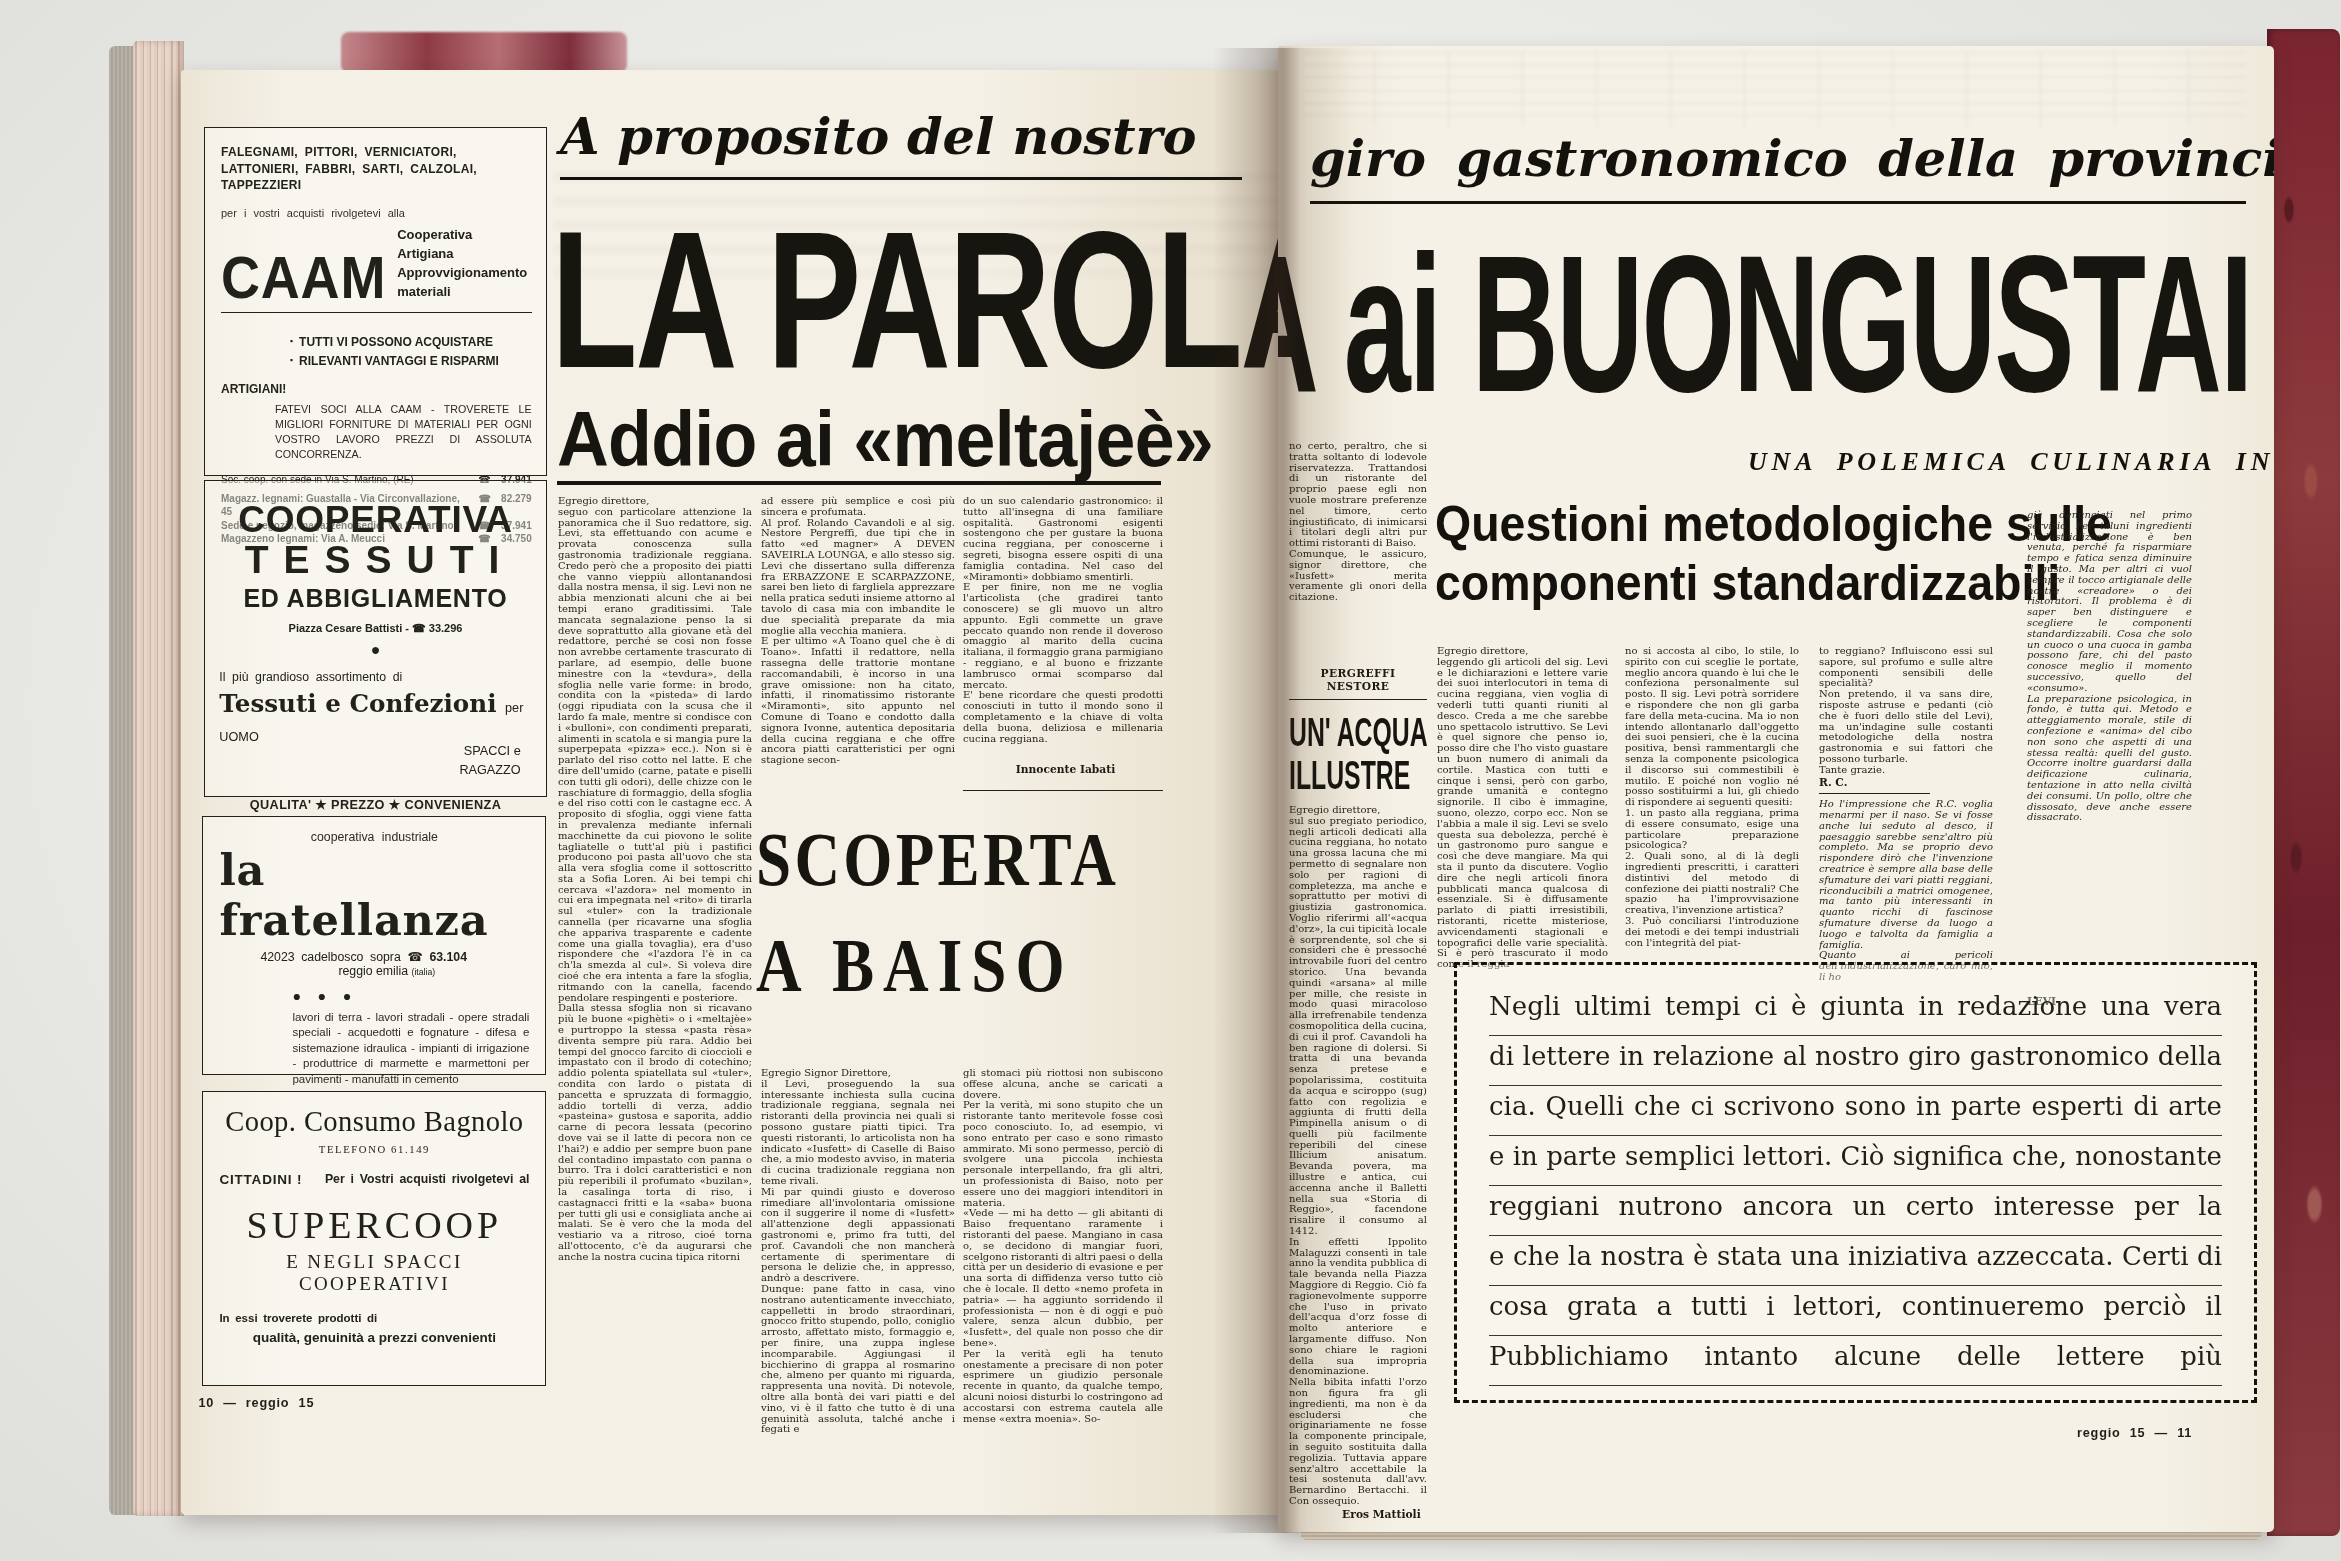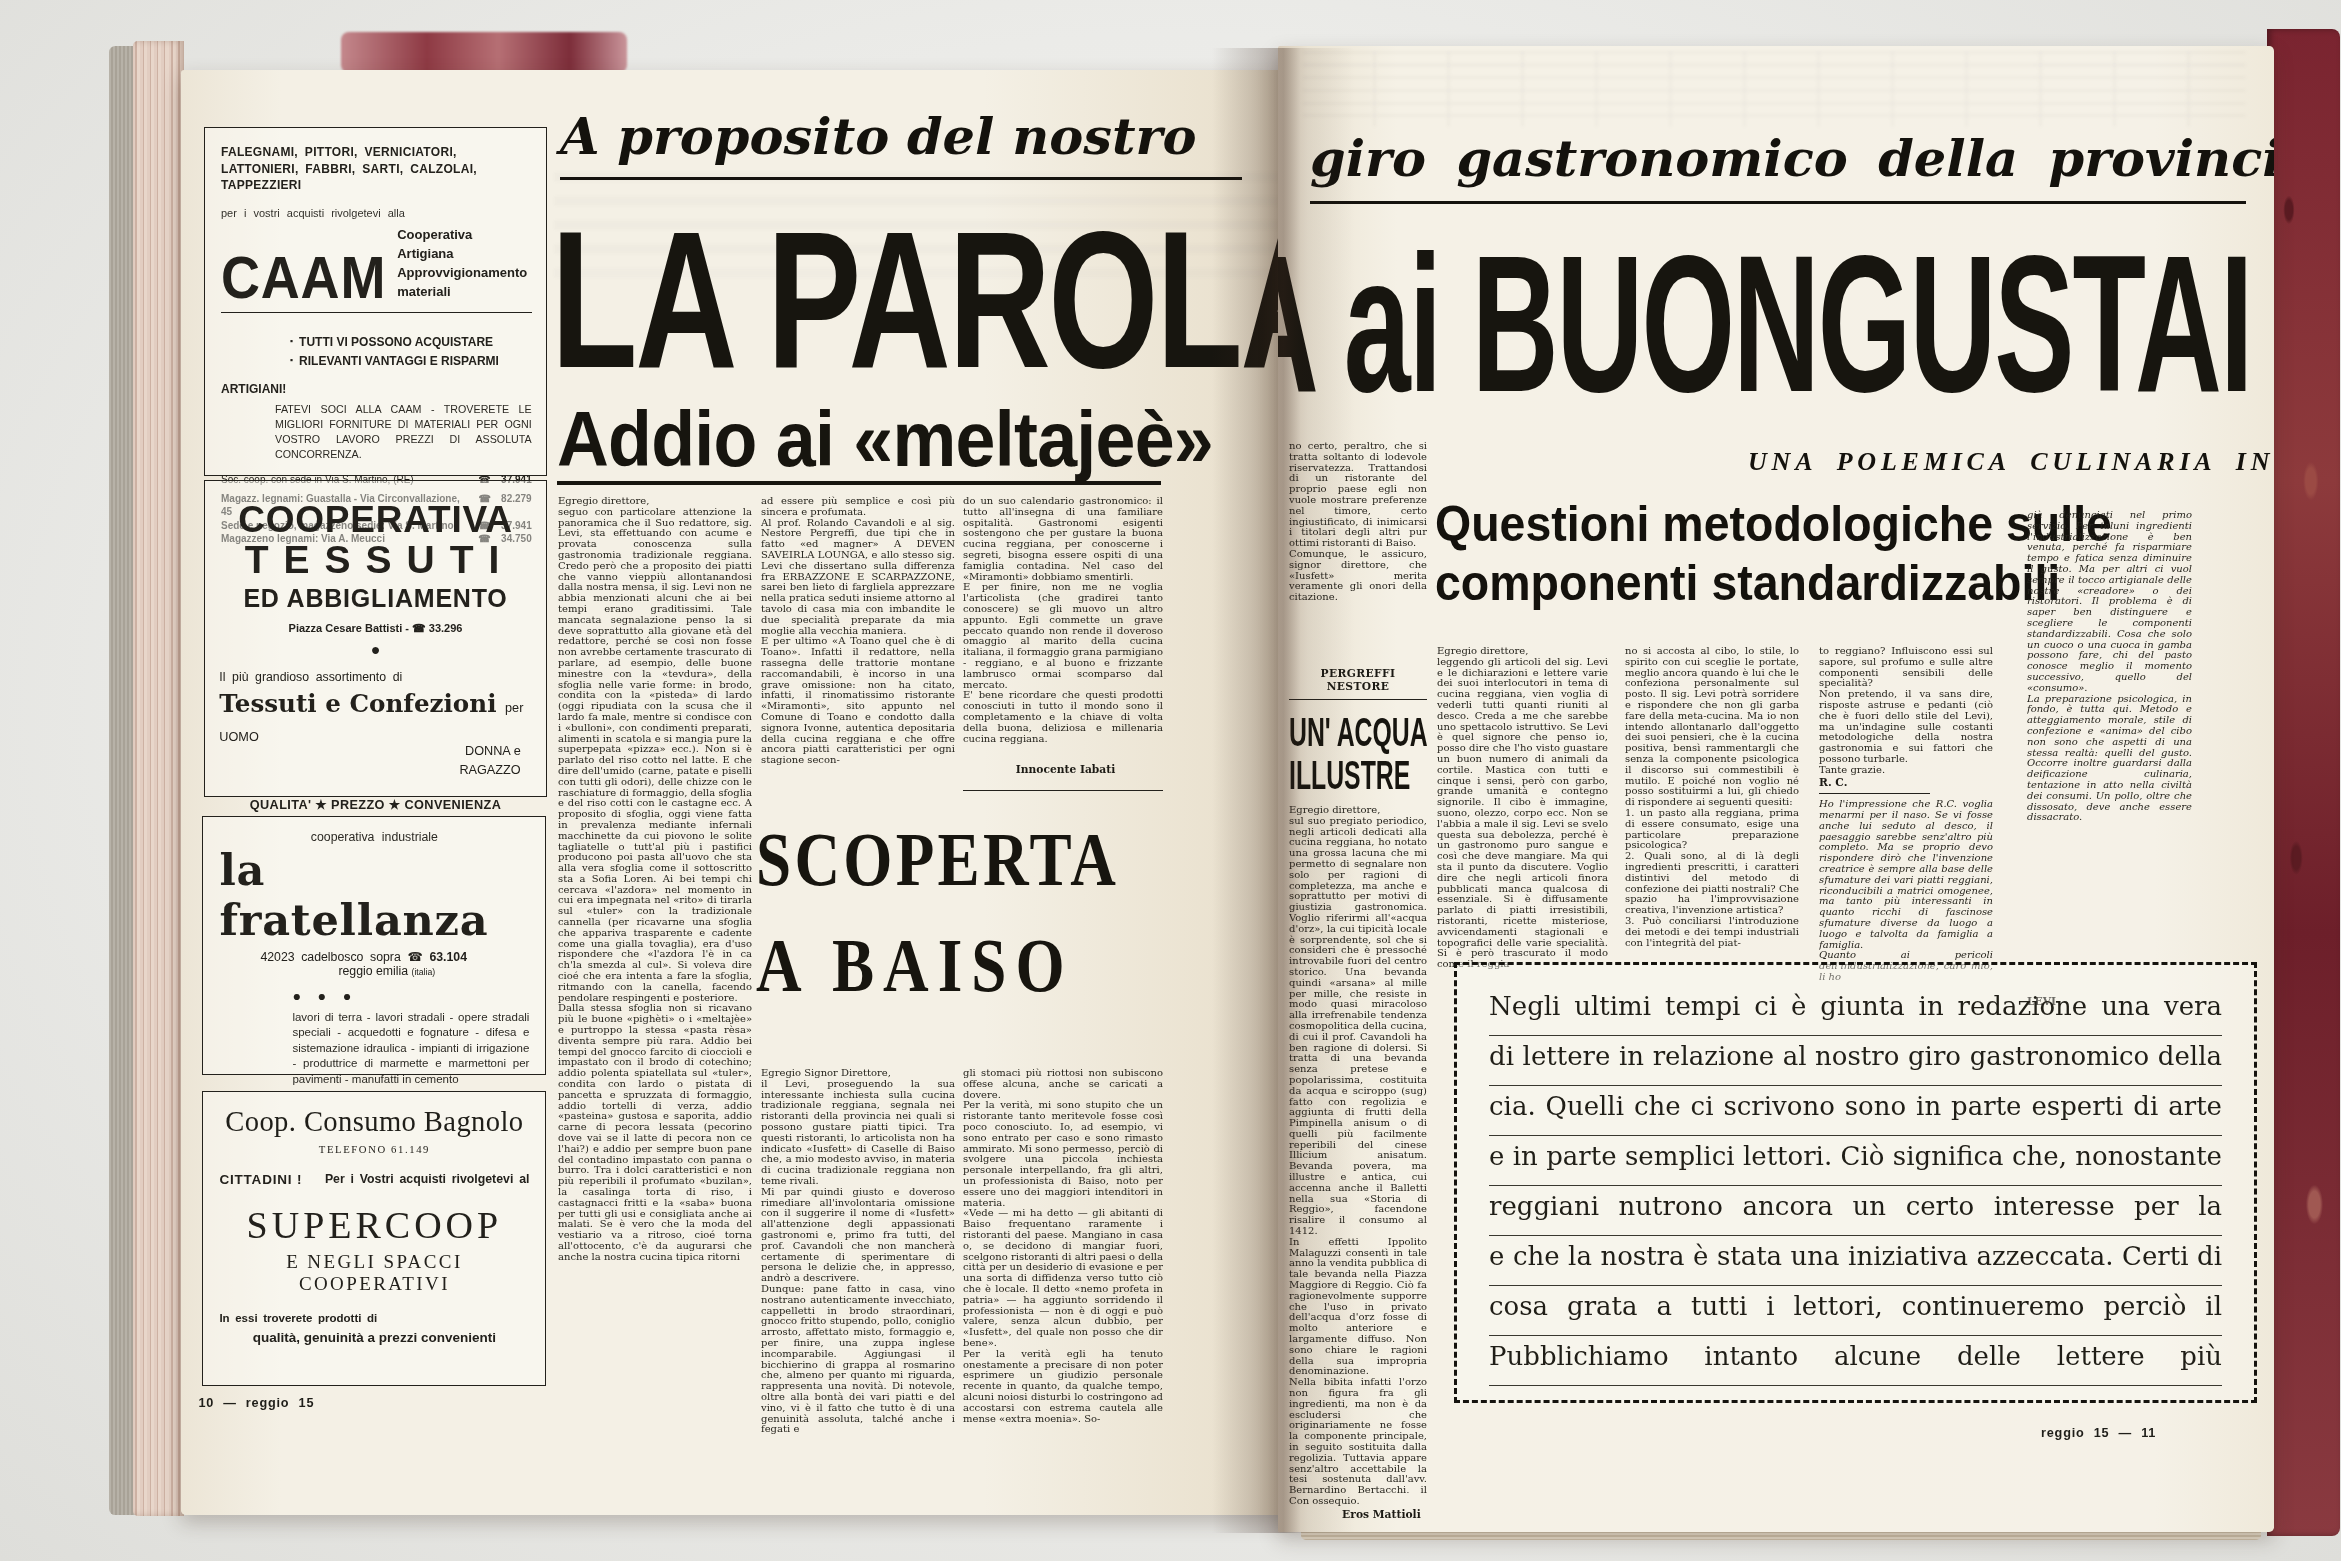--- a/index.html
+++ b/index.html
@@ -180,21 +180,21 @@
 
   <div class="abs adbox ad-tessuti">
     <div class="tes1">COOPERATIVA</div>
     <div class="tes2">TESSUTI</div>
     <div class="tes3">ED ABBIGLIAMENTO</div>
     <div class="tes-addr">Piazza Cesare Battisti - ☎ 33.296</div>
     <div class="tes-dot">●</div>
     <div class="tes-lead">Il più grandioso assortimento di</div>
     <div class="tes-prod"><span>Tessuti e Confezioni</span> <small>per UOMO</small></div>
     <div class="tes-aud">
-      <div>DONNA e</div>
+      <div>SPACCI e</div>
       <div>RAGAZZO</div>
     </div>
     <div class="tes-slogan">QUALITA'  ★  PREZZO  ★  CONVENIENZA</div>
   </div>
 
   <div class="abs adbox ad-frat" style="border-width:1.2px;">
     <div class="frat-kick">cooperativa industriale</div>
     <div class="frat-name">la fratellanza</div>
     <div class="frat-addr">
       <span>42023 cadelbosco sopra</span>
@@ -311,17 +311,17 @@
     <div class="edit-line">Negli ultimi tempi ci è giunta in redazione una vera valanga</div>
     <div class="edit-line">di lettere in relazione al nostro giro gastronomico della provin-</div>
     <div class="edit-line">cia. Quelli che ci scrivono sono in parte esperti di arte culinaria</div>
     <div class="edit-line">e in parte semplici lettori. Ciò significa che, nonostante tutto, i</div>
     <div class="edit-line">reggiani nutrono ancora un certo interesse per la buona cucina,</div>
     <div class="edit-line">e che la nostra è stata una iniziativa azzeccata. Certi di fare</div>
     <div class="edit-line">cosa grata a tutti i lettori, continueremo perciò il nostro ‟giro„</div>
     <div class="edit-line">Pubblichiamo intanto alcune delle lettere più interessanti pervenuteci</div>
   </div>
 
-  <div class="abs pg-footer" style="left:763px;top:1380px;">reggio 15 — 11</div>
+  <div class="abs pg-footer" style="left:799px;top:1380px;">reggio 15 — 11</div>
 </div>
 
 <div class="abs gutter-shadow"></div>
 
 
 </body></html>

